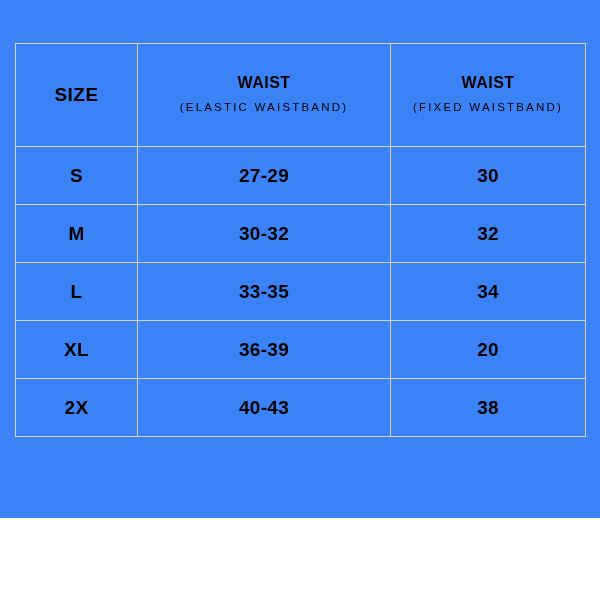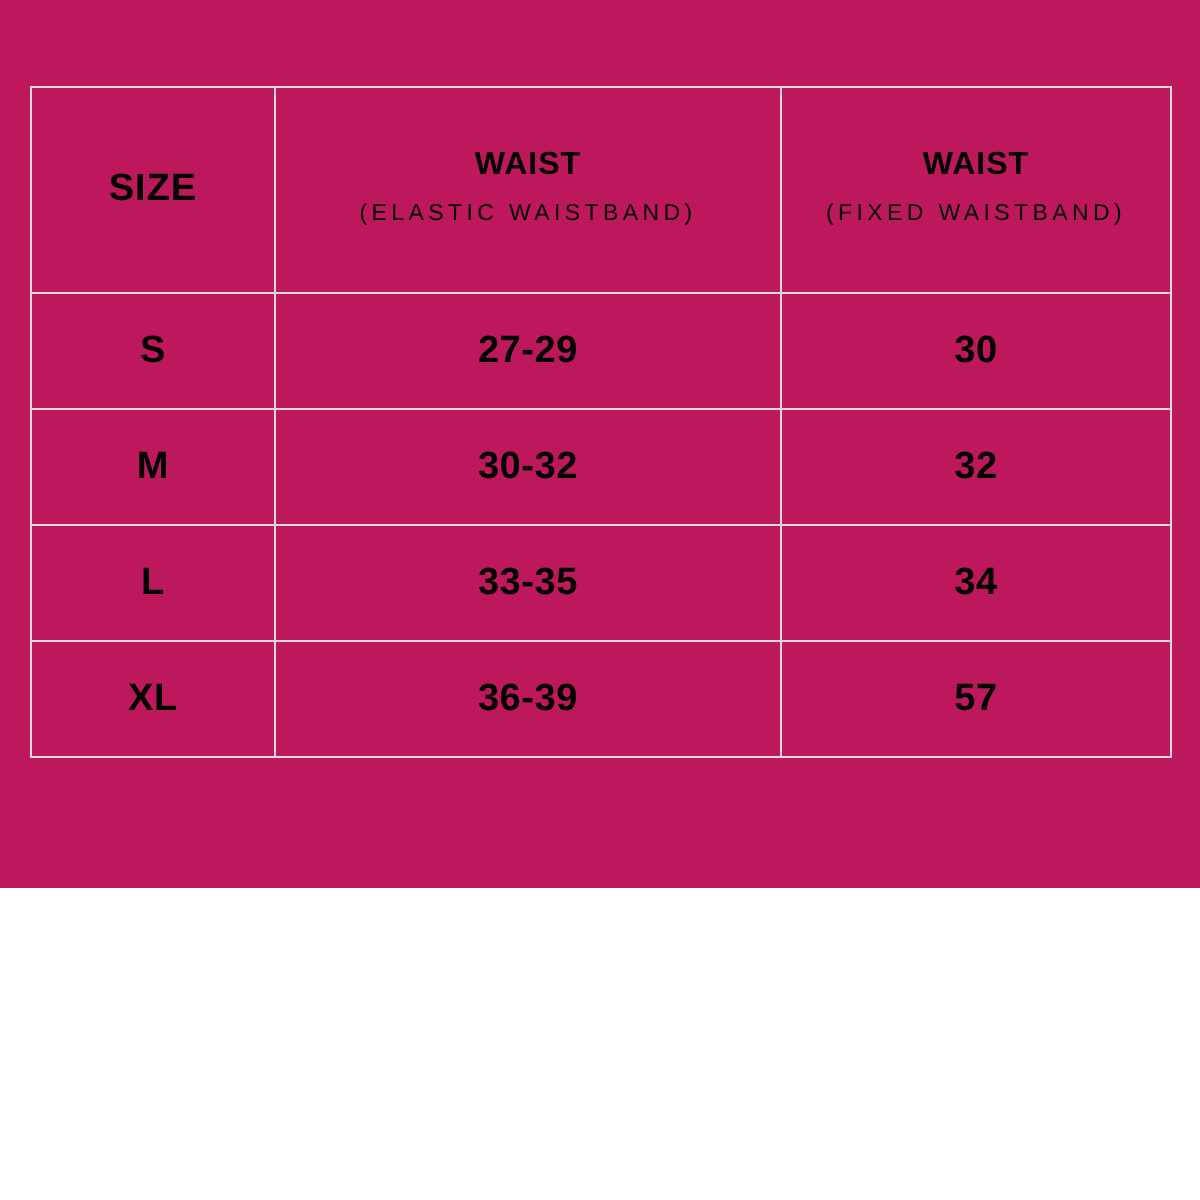--- a/index.html
+++ b/index.html
@@ -10,22 +10,22 @@
   body {
     width: 600px;
     height: 600px;
     font-family: "Liberation Sans", sans-serif;
     color: #000000;
     overflow: hidden;
   }
   .page {
     position: relative;
     width: 600px;
-    height: 444px;
-    background: #be185d;
+    height: 518px;
+    background: #3b82f6;
   }
   .table-wrap {
     position: absolute;
     left: 15px;
     top: 43px;
     width: 570px;
   }
   table.size-chart {
     border-collapse: collapse;
     width: 570px;
@@ -114,18 +114,23 @@
           <td class="cell-val">32</td>
         </tr>
         <tr>
           <td class="cell-size">L</td>
           <td class="cell-val">33-35</td>
           <td class="cell-val">34</td>
         </tr>
         <tr>
           <td class="cell-size">XL</td>
           <td class="cell-val">36-39</td>
-          <td class="cell-val">57</td>
+          <td class="cell-val">20</td>
+        </tr>
+        <tr>
+          <td class="cell-size">2X</td>
+          <td class="cell-val">40-43</td>
+          <td class="cell-val">38</td>
         </tr>
       </tbody>
     </table>
   </div>
 </div>
 
 </body></html>

